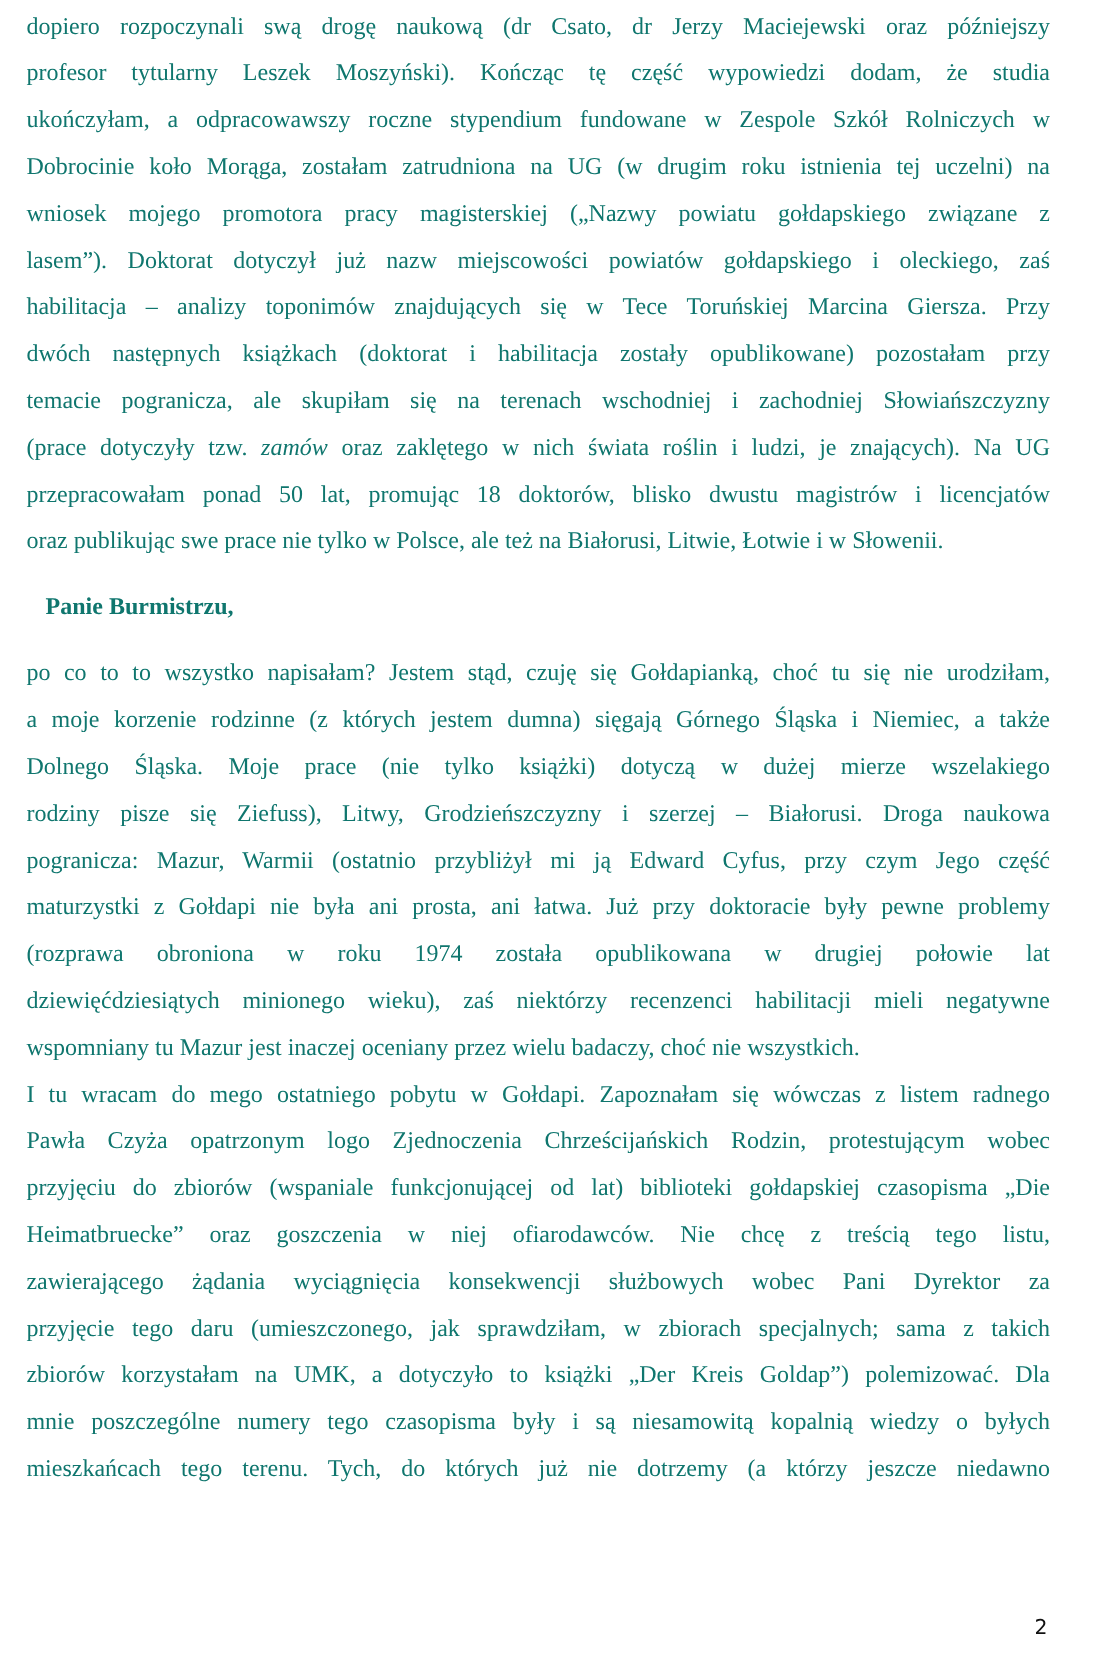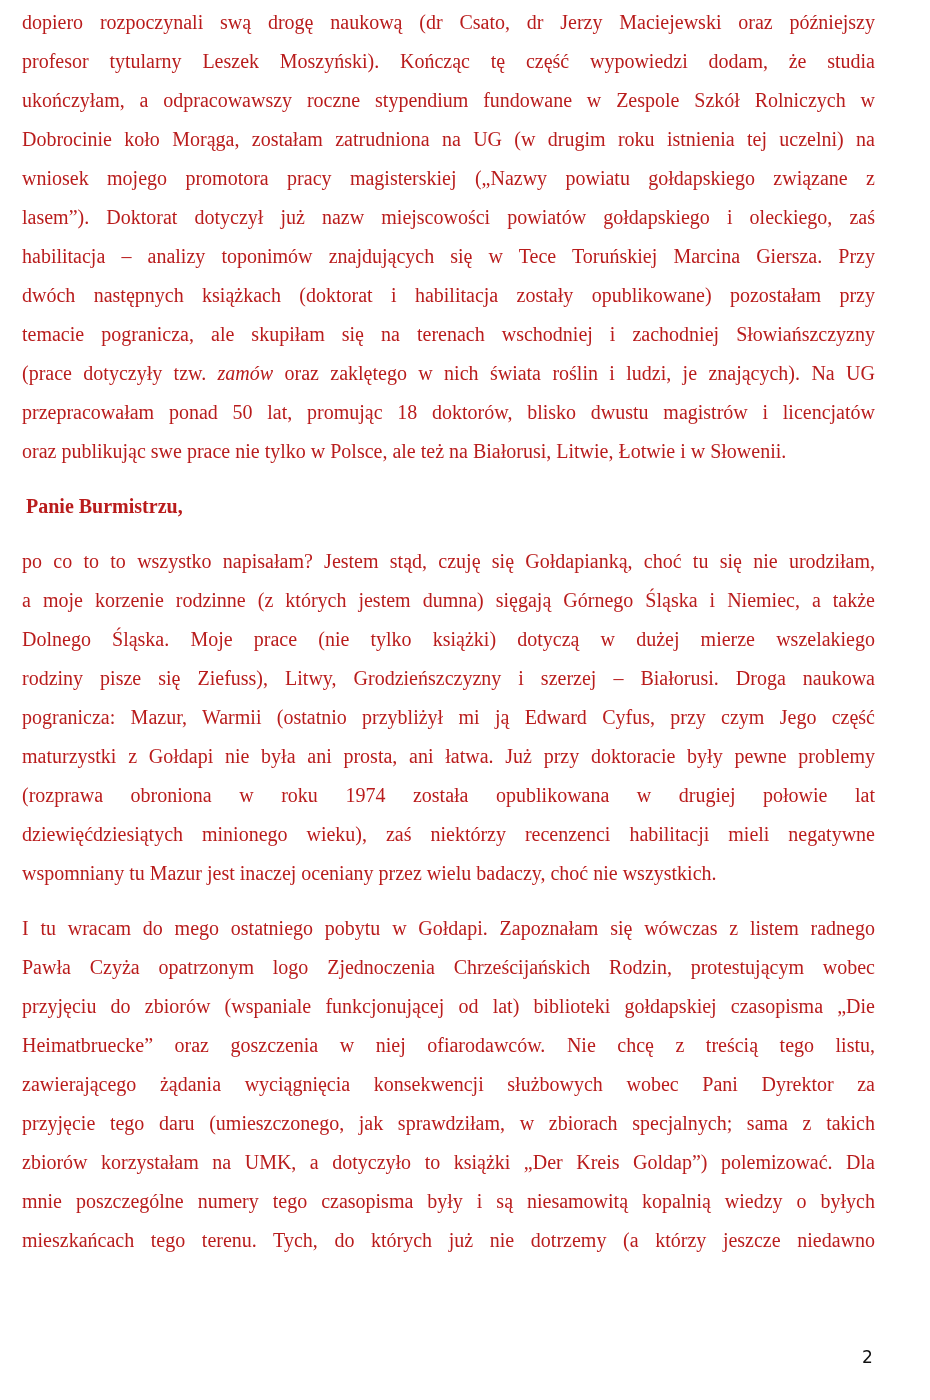--- a/index.html
+++ b/index.html
@@ -1,24 +1,24 @@
 <!DOCTYPE html>
 <html><head>
 <meta charset="utf-8">
 <style>
   html, body { margin: 0; padding: 0; background: #ffffff; }
   body { width: 930px; height: 1400px; position: relative; overflow: hidden; }
   .page {
     position: absolute; left: 22px; top: 3px; width: 853px;
     font-family: "Liberation Serif", "DejaVu Serif", serif;
-    font-size: 20px; line-height: 39px; color: #b91c1c;
+    font-size: 20px; line-height: 39px; color: #0f766e;
   }
   .para { margin: 0; text-align: justify; text-align-last: left; }
-  .heading { margin: 16px 0 16px 4px; font-weight: bold; }
-  .gap { margin-top: 16px; }
+  .heading { margin: 16px 0 16px 16px; font-weight: bold; }
+  .gap { }
   .line { display: block; text-align: justify; text-align-last: justify; white-space: nowrap; }
   .line.last { text-align-last: left; }
   .page-number {
     position: absolute; left: 862px; top: 1347px;
     font-family: "DejaVu Sans", "Liberation Sans", sans-serif;
     font-size: 17px; color: #111111;
   }
   i { }
 </style>
 </head>

